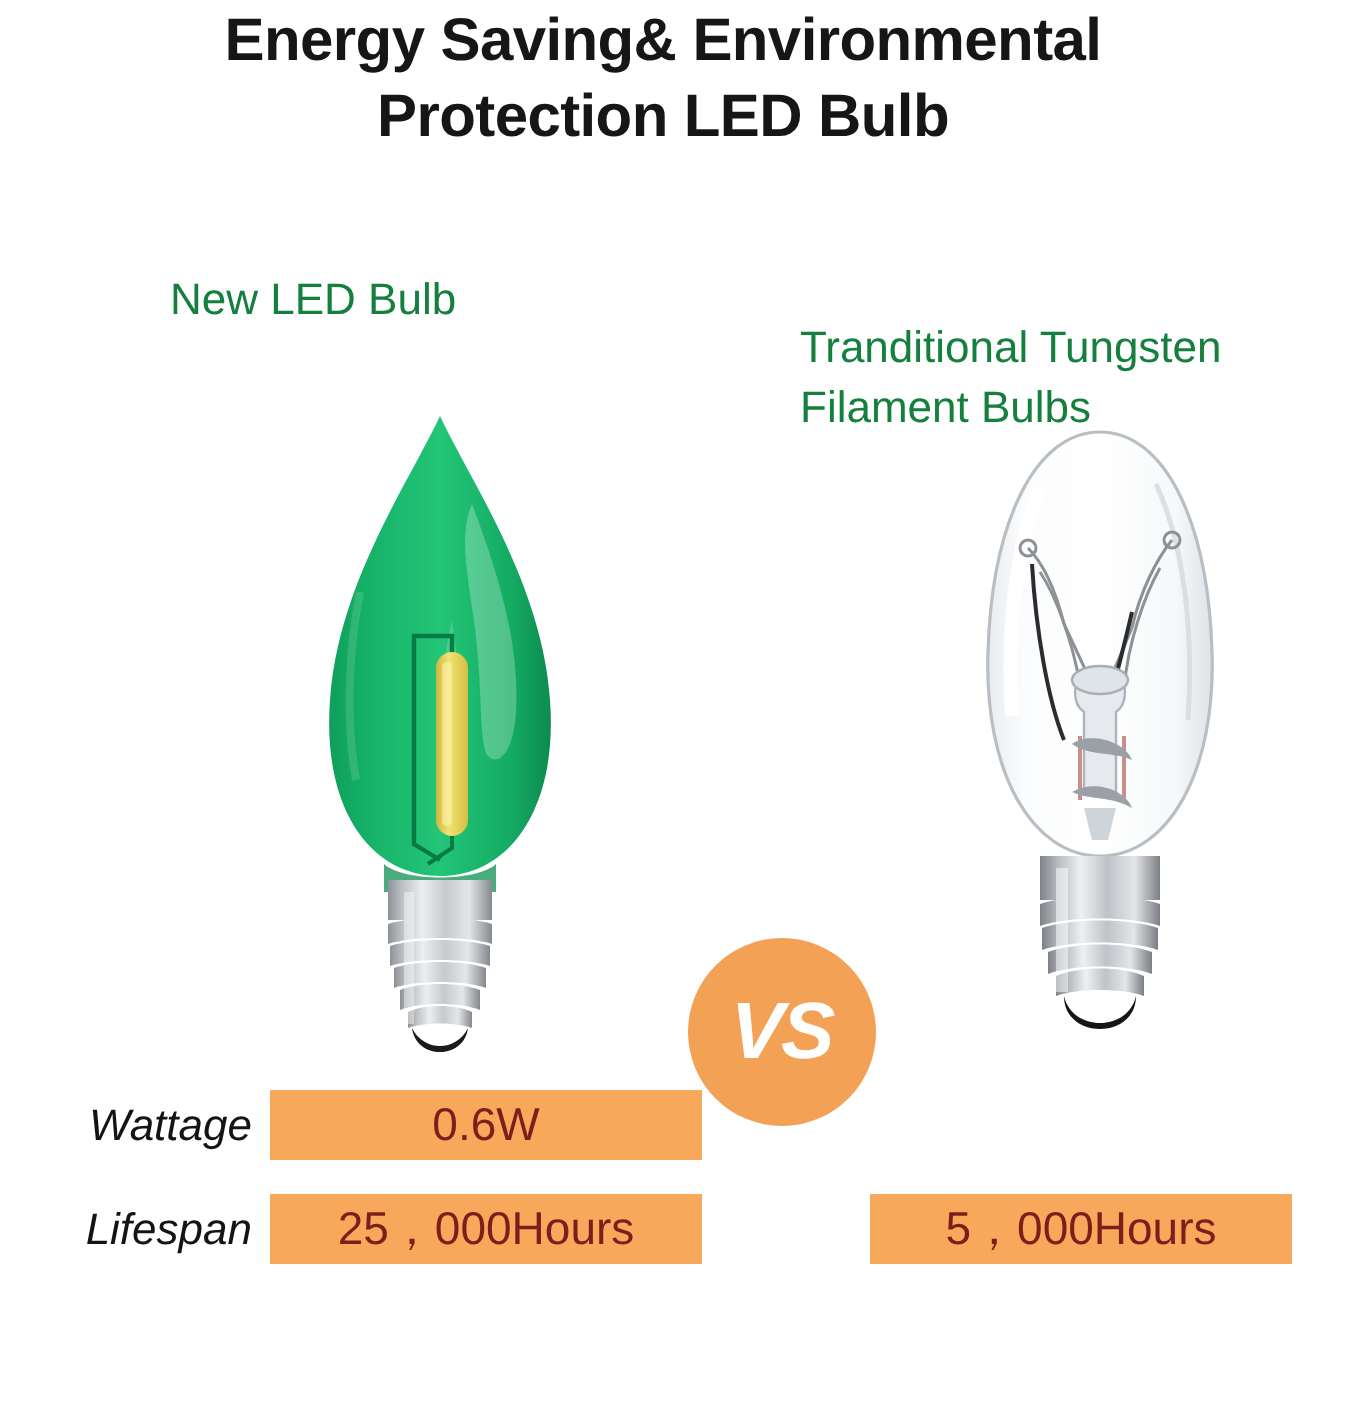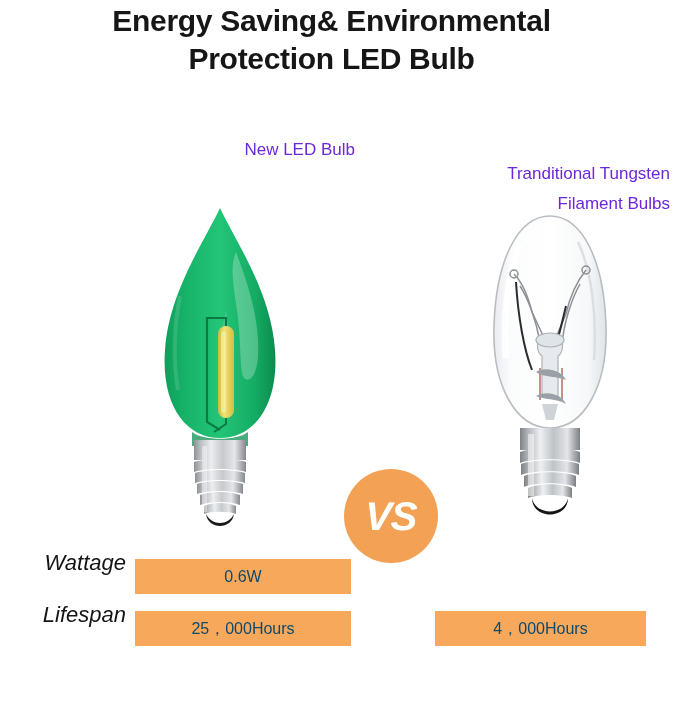--- a/index.html
+++ b/index.html
@@ -29,24 +29,24 @@
     font-weight: bold;
     line-height: 38px;
     letter-spacing: -0.3px;
     color: #161616;
     white-space: nowrap;
   }
 
   
   .col-head {
     position: absolute;
-    text-align: right;
-    font-size: 17px;
+    text-align: left;
+    font-size: 22px;
     line-height: 30px;
-    color: #6d28d9;
+    color: #15803d;
   }
   #head-left  { top: 135px; left: 85px;  width: 270px; }
   #head-right { top: 135px; left: 400px; width: 270px; margin-top: 24px; }
 
   
   #stage {
     position: absolute;
     top: 200px;
     left: 0;
     width: 679px;
@@ -104,26 +104,25 @@
     color: #141414;
     white-space: nowrap;
     font-style: italic;
   }
   .spec-cell {
     position: absolute;
     top: 0;
     height: 35px;
     line-height: 35px;
     background: #f7a85a;
-    color: #0c4a6e;
-    font-size: 16px;
+    color: #7f1d1d;
+    font-size: 23px;
     text-align: center;
     white-space: nowrap;
     overflow: hidden;
-    margin-top: 14px;
   }
   .spec-cell.left  { left: 135px; width: 216px; }
   .spec-cell.right { left: 435px; width: 211px; }
 </style>
 </head>
 <body>
 
 <div id="title-block">
   <div class="title-line">Energy Saving&amp; Environmental</div>
   <div class="title-line">Protection LED Bulb</div>
@@ -274,16 +273,16 @@
 
   <div class="spec-row">
     <div class="spec-label">Wattage</div>
     <div class="spec-cell left">0.6W</div>
   </div>
 
 
   <div class="spec-row">
     <div class="spec-label">Lifespan</div>
     <div class="spec-cell left">25，000Hours</div>
-    <div class="spec-cell right">4，000Hours</div>
+    <div class="spec-cell right">5，000Hours</div>
   </div>
 
 </div>
 
 </body></html>

